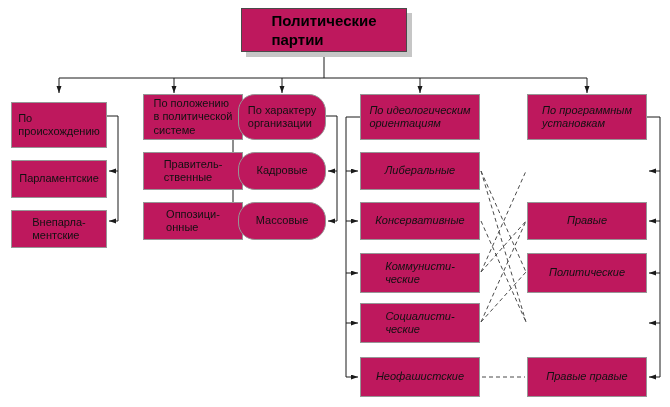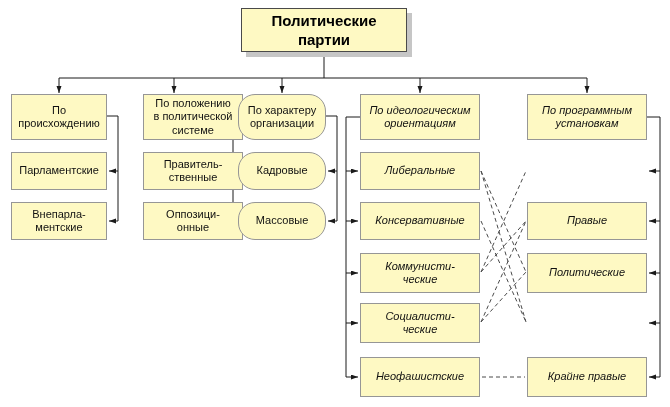--- a/index.html
+++ b/index.html
@@ -1,25 +1,25 @@
 <!DOCTYPE html>
 <html><head>
 <meta charset="utf-8">
 <style>
   html,body{margin:0;padding:0;background:#fff;}
   #diagram{position:relative;width:670px;height:407px;background:#fff;overflow:hidden;
            font-family:"Liberation Sans",sans-serif;}
   #wires{position:absolute;left:0;top:0;width:670px;height:407px;pointer-events:none;}
-  .box{position:absolute;background:#fef9c3;border:1px solid #969696;box-sizing:border-box;
-       display:flex;align-items:center;justify-content:center;text-align:center;
+  .box{position:absolute;background:#be185d;border:1px solid #969696;box-sizing:border-box;
+       display:flex;align-items:center;justify-content:center;text-align:left;
        white-space:pre-line;font-size:11px;line-height:13.5px;color:#111;}
   .title-box{border:1px solid #4a4a4a;box-shadow:5px 5px 0 #c6c6c6;
              font-weight:bold;font-size:15px;line-height:19px;color:#000;}
   
-  .c1{left:11px;width:96px;}  .c2{left:143px;width:100px;} .c3{left:238px;width:88px;border-radius:17px;}
+  .c1{left:11px;width:96px;margin-top:8px;}  .c2{left:143px;width:100px;} .c3{left:238px;width:88px;border-radius:17px;}
   .c4{left:360px;width:120px;font-style:italic;}.c5{left:527px;width:120px;font-style:italic;}
   .hdr{top:94px;height:46px;}
   .r1{top:152px;height:38px;} .r2{top:202px;height:38px;}
   .r3{top:253px;height:40px;} .r4{top:303px;height:40px;} .r5{top:357px;height:40px;}
 </style>
 </head>
 <body>
 
 <div id="diagram">
 
@@ -107,15 +107,15 @@
   <div class="box r3 c4">Коммунисти-
 ческие</div>
   <div class="box r4 c4">Социалисти-
 ческие</div>
   <div class="box r5 c4">Неофашистские</div>
 
   <div class="box hdr c5">По программным
 установкам</div>
   <div class="box r2 c5">Правые</div>
   <div class="box r3 c5">Политические</div>
-  <div class="box r5 c5">Крайне правые</div>
+  <div class="box r5 c5">Правые правые</div>
 
 </div>
 
 </body></html>

